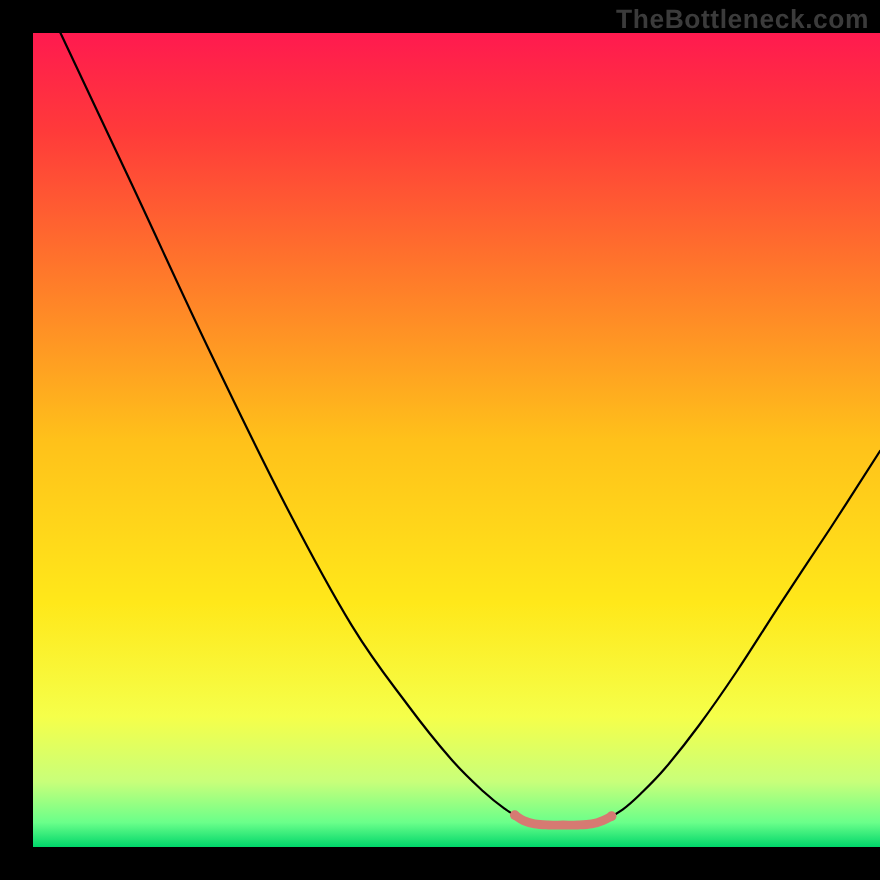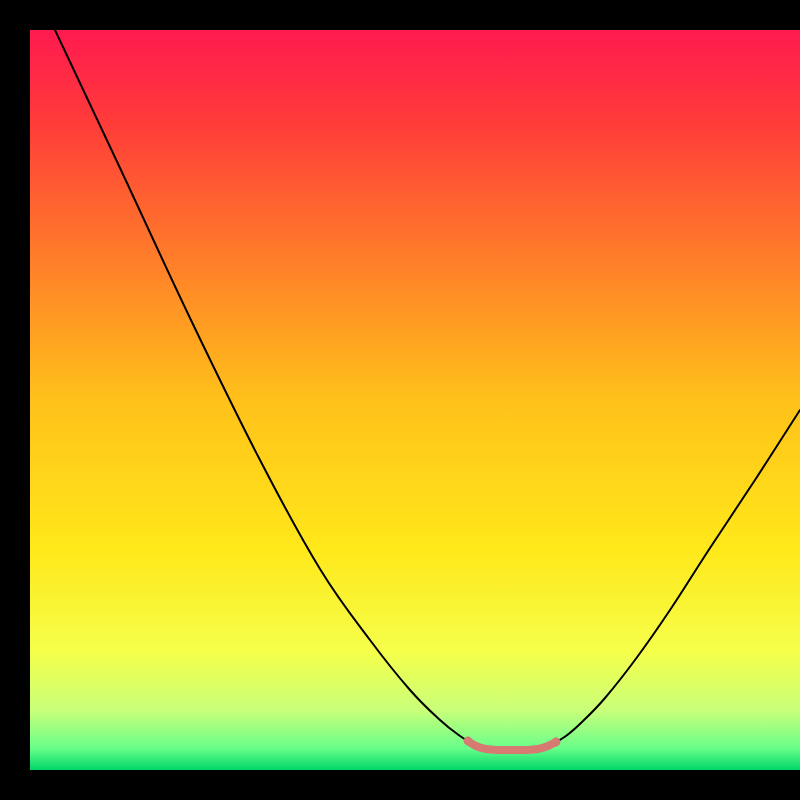--- a/index.html
+++ b/index.html
@@ -29,20 +29,21 @@
   }
   svg {
     position: absolute;
     left: 0; top: 0;
   }
 </style>
 </head>
 <body>
 
 <div class="outer">
+  <div class="watermark">TheBottleneck.com</div>
   <svg id="plot" width="800" height="800">
       <defs>
         <linearGradient id="bg-grad" x1="0" y1="0" x2="0" y2="1">
           <stop offset="0%" stop-color="#ff1a4f"></stop>
           <stop offset="12%" stop-color="#ff3a3a"></stop>
           <stop offset="30%" stop-color="#ff7a2a"></stop>
           <stop offset="50%" stop-color="#ffc11a"></stop>
           <stop offset="70%" stop-color="#ffe81a"></stop>
           <stop offset="84%" stop-color="#f5ff4a"></stop>
           <stop offset="92%" stop-color="#c8ff7a"></stop>

